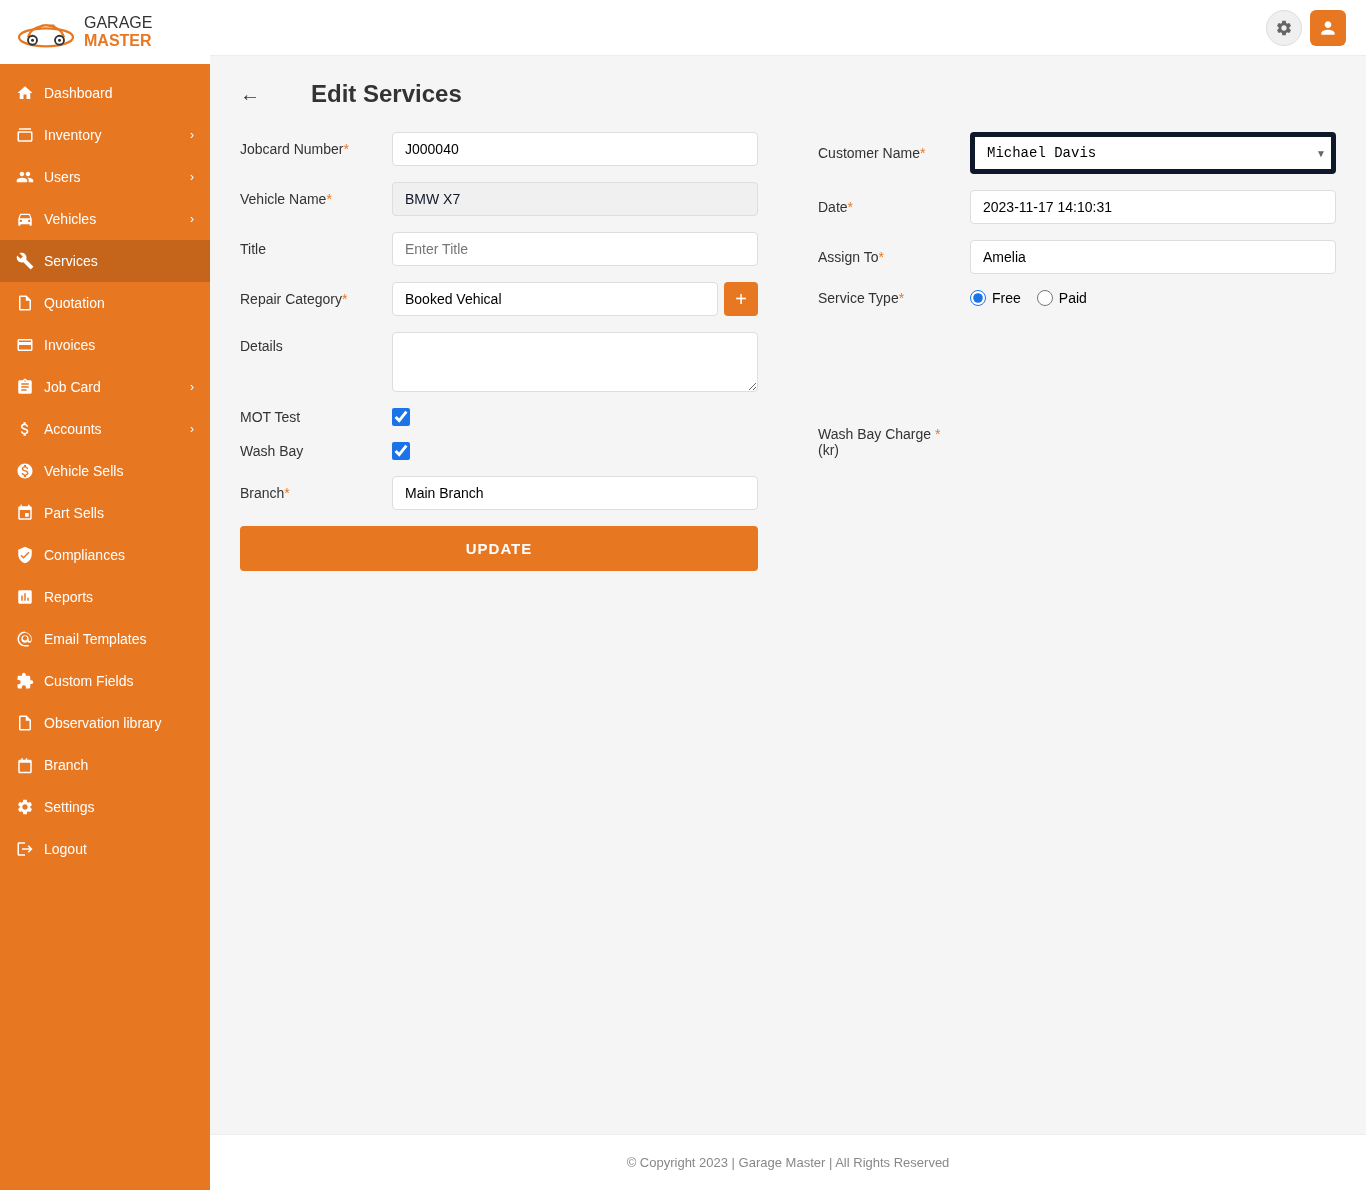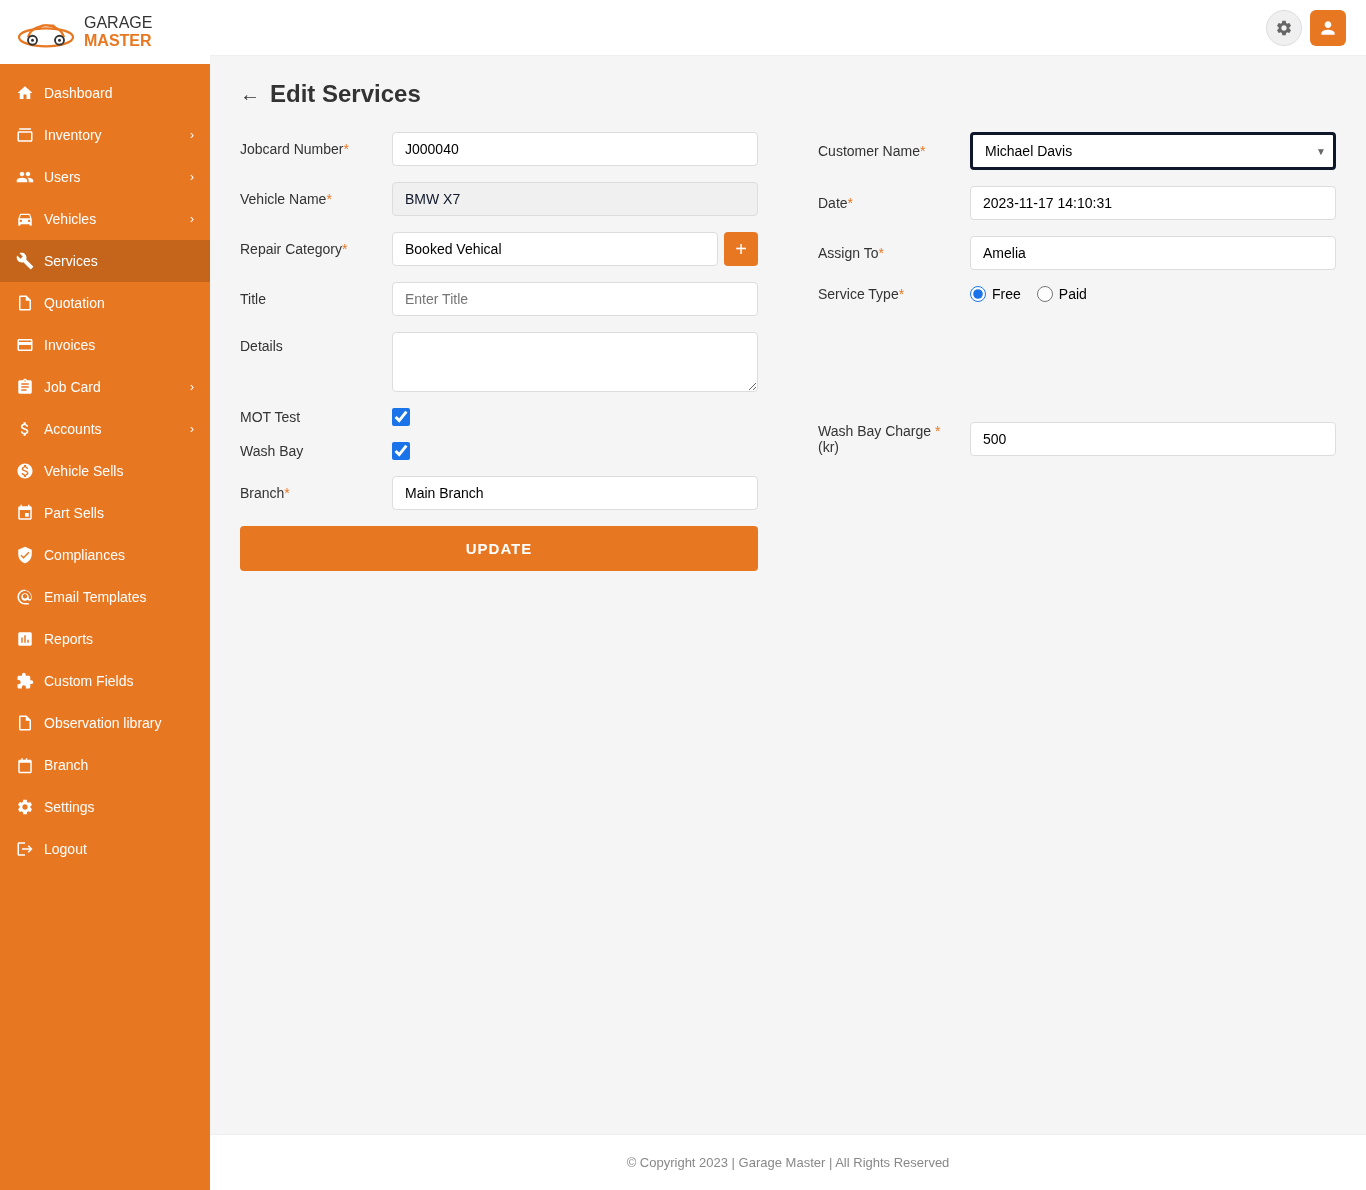--- a/index.html
+++ b/index.html
@@ -127,20 +127,21 @@
     }
     .back-arrow {
       font-size: 20px;
       color: #333;
       cursor: pointer;
     }
     .page-title {
       font-size: 24px;
       font-weight: bold;
       color: #333;
+      margin-left: 41px;
     }
 
     .form-row {
       display: flex;
       align-items: center;
       margin-bottom: 16px;
       gap: 12px;
     }
     .form-label {
       min-width: 140px;
@@ -164,27 +165,28 @@
       background: #f0f0f0;
       color: #0f172a;
     }
     .select-wrapper {
       flex: 1;
       position: relative;
     }
     .select-wrapper select {
       width: 100%;
       padding: 8px 12px;
-      border: 3px solid #0f172a;
+      border: 5px solid #0f172a;
       border-radius: 4px;
       font-size: 14px;
       outline: none;
       background: white;
       appearance: none;
       cursor: pointer;
+      font-family: Liberation Mono, monospace;
     }
     .select-wrapper::after {
       content: '▼';
       position: absolute;
       right: 10px;
       top: 50%;
       transform: translateY(-50%);
       font-size: 10px;
       color: #666;
       pointer-events: none;
@@ -419,33 +421,33 @@
         <svg viewBox="0 0 24 24" fill="white" width="18" height="18">
             <path d="M12 1L3 5v6c0 5.55 3.84 10.74 9 12 5.16-1.26 9-6.45 9-12V5l-9-4zm-2 16l-4-4 1.41-1.41L10 14.17l6.59-6.59L18 9l-8 8z"></path>
           </svg>
       </span>
       <span>Compliances</span>
     </div>
 
     <div class="sidebar-item">
       <span class="sidebar-icon">
         <svg viewBox="0 0 24 24" fill="white" width="18" height="18">
+            <path d="M19 3H5c-1.1 0-2 .9-2 2v14c0 1.1.9 2 2 2h14c1.1 0 2-.9 2-2V5c0-1.1-.9-2-2-2zM9 17H7v-7h2v7zm4 0h-2V7h2v10zm4 0h-2v-4h2v4z"></path>
+          </svg>
+      </span>
+      <span>Reports</span>
+    </div>
+
+    <div class="sidebar-item">
+      <span class="sidebar-icon">
+        <svg viewBox="0 0 24 24" fill="white" width="18" height="18">
             <path d="M12 2C6.48 2 2 6.48 2 12s4.48 10 10 10h5v-2h-5c-4.34 0-8-3.66-8-8s3.66-8 8-8 8 3.66 8 8v1.43c0 .79-.71 1.57-1.5 1.57s-1.5-.78-1.5-1.57V12c0-2.76-2.24-5-5-5s-5 2.24-5 5 2.24 5 5 5c1.38 0 2.64-.56 3.54-1.47.65.89 1.77 1.47 2.96 1.47C19.43 17 21 15.43 21 13.43V12c0-4.97-4.03-9-9-9zm0 12c-1.66 0-3-1.34-3-3s1.34-3 3-3 3 1.34 3 3-1.34 3-3 3z"></path>
           </svg>
       </span>
       <span>Email Templates</span>
-    </div>
-
-    <div class="sidebar-item">
-      <span class="sidebar-icon">
-        <svg viewBox="0 0 24 24" fill="white" width="18" height="18">
-            <path d="M19 3H5c-1.1 0-2 .9-2 2v14c0 1.1.9 2 2 2h14c1.1 0 2-.9 2-2V5c0-1.1-.9-2-2-2zM9 17H7v-7h2v7zm4 0h-2V7h2v10zm4 0h-2v-4h2v4z"></path>
-          </svg>
-      </span>
-      <span>Reports</span>
     </div>
 
     <div class="sidebar-item">
       <span class="sidebar-icon">
         <svg viewBox="0 0 24 24" fill="white" width="18" height="18">
             <path d="M20.5 11H19V7c0-1.1-.9-2-2-2h-4V3.5C13 2.12 11.88 1 10.5 1S8 2.12 8 3.5V5H4c-1.1 0-1.99.9-1.99 2v3.8H3.5c1.49 0 2.7 1.21 2.7 2.7s-1.21 2.7-2.7 2.7H2V20c0 1.1.9 2 2 2h3.8v-1.5c0-1.49 1.21-2.7 2.7-2.7 1.49 0 2.7 1.21 2.7 2.7V22H17c1.1 0 2-.9 2-2v-4h1.5c1.38 0 2.5-1.12 2.5-2.5S21.88 11 20.5 11z"></path>
           </svg>
       </span>
       <span>Custom Fields</span>
     </div>
@@ -524,32 +526,32 @@
         </div>
         
         <div class="form-row">
           <label class="form-label">
             <span>Vehicle Name</span><span class="required">*</span>
           </label>
           <input class="form-input disabled" type="text" value="BMW X7" style="">
         </div>
         
         <div class="form-row">
+          <label class="form-label">Title</label>
+          <input class="form-input" type="text" placeholder="Enter Title" style="">
+        </div>
+        
+        <div class="form-row">
           <label class="form-label">
             <span>Repair Category</span><span class="required">*</span>
           </label>
           <div class="repair-category-wrapper">
             <input type="text" value="Booked Vehical" style="">
             <button class="add-btn">+</button>
           </div>
-        </div>
-        
-        <div class="form-row">
-          <label class="form-label">Title</label>
-          <input class="form-input" type="text" placeholder="Enter Title" style="">
         </div>
         
         <div class="form-row" style="align-items: flex-start;">
           <label class="form-label" style="padding-top: 6px;">Details</label>
           <textarea class="form-textarea" style=""></textarea>
         </div>
         
         <div class="checkbox-row">
           <label class="checkbox-label">MOT Test</label>
           <input type="checkbox" class="form-checkbox" checked="" style="">
@@ -613,21 +615,20 @@
           </div>
         </div>
 
         <div class="form-row" style="margin-top: 120px;">
           <label class="form-label">
             <span>Wash Bay Charge</span>
             <span class="required"> *</span>
             <br>
             <span>(kr)</span>
           </label>
-          <input class="form-input" type="text" value="500" style="">
         </div>
       </div>
     </div>
   </div>
 
   <div class="footer">
     <span>© Copyright 2023 | Garage Master | All Rights Reserved</span>
   </div>
 </div>
 

